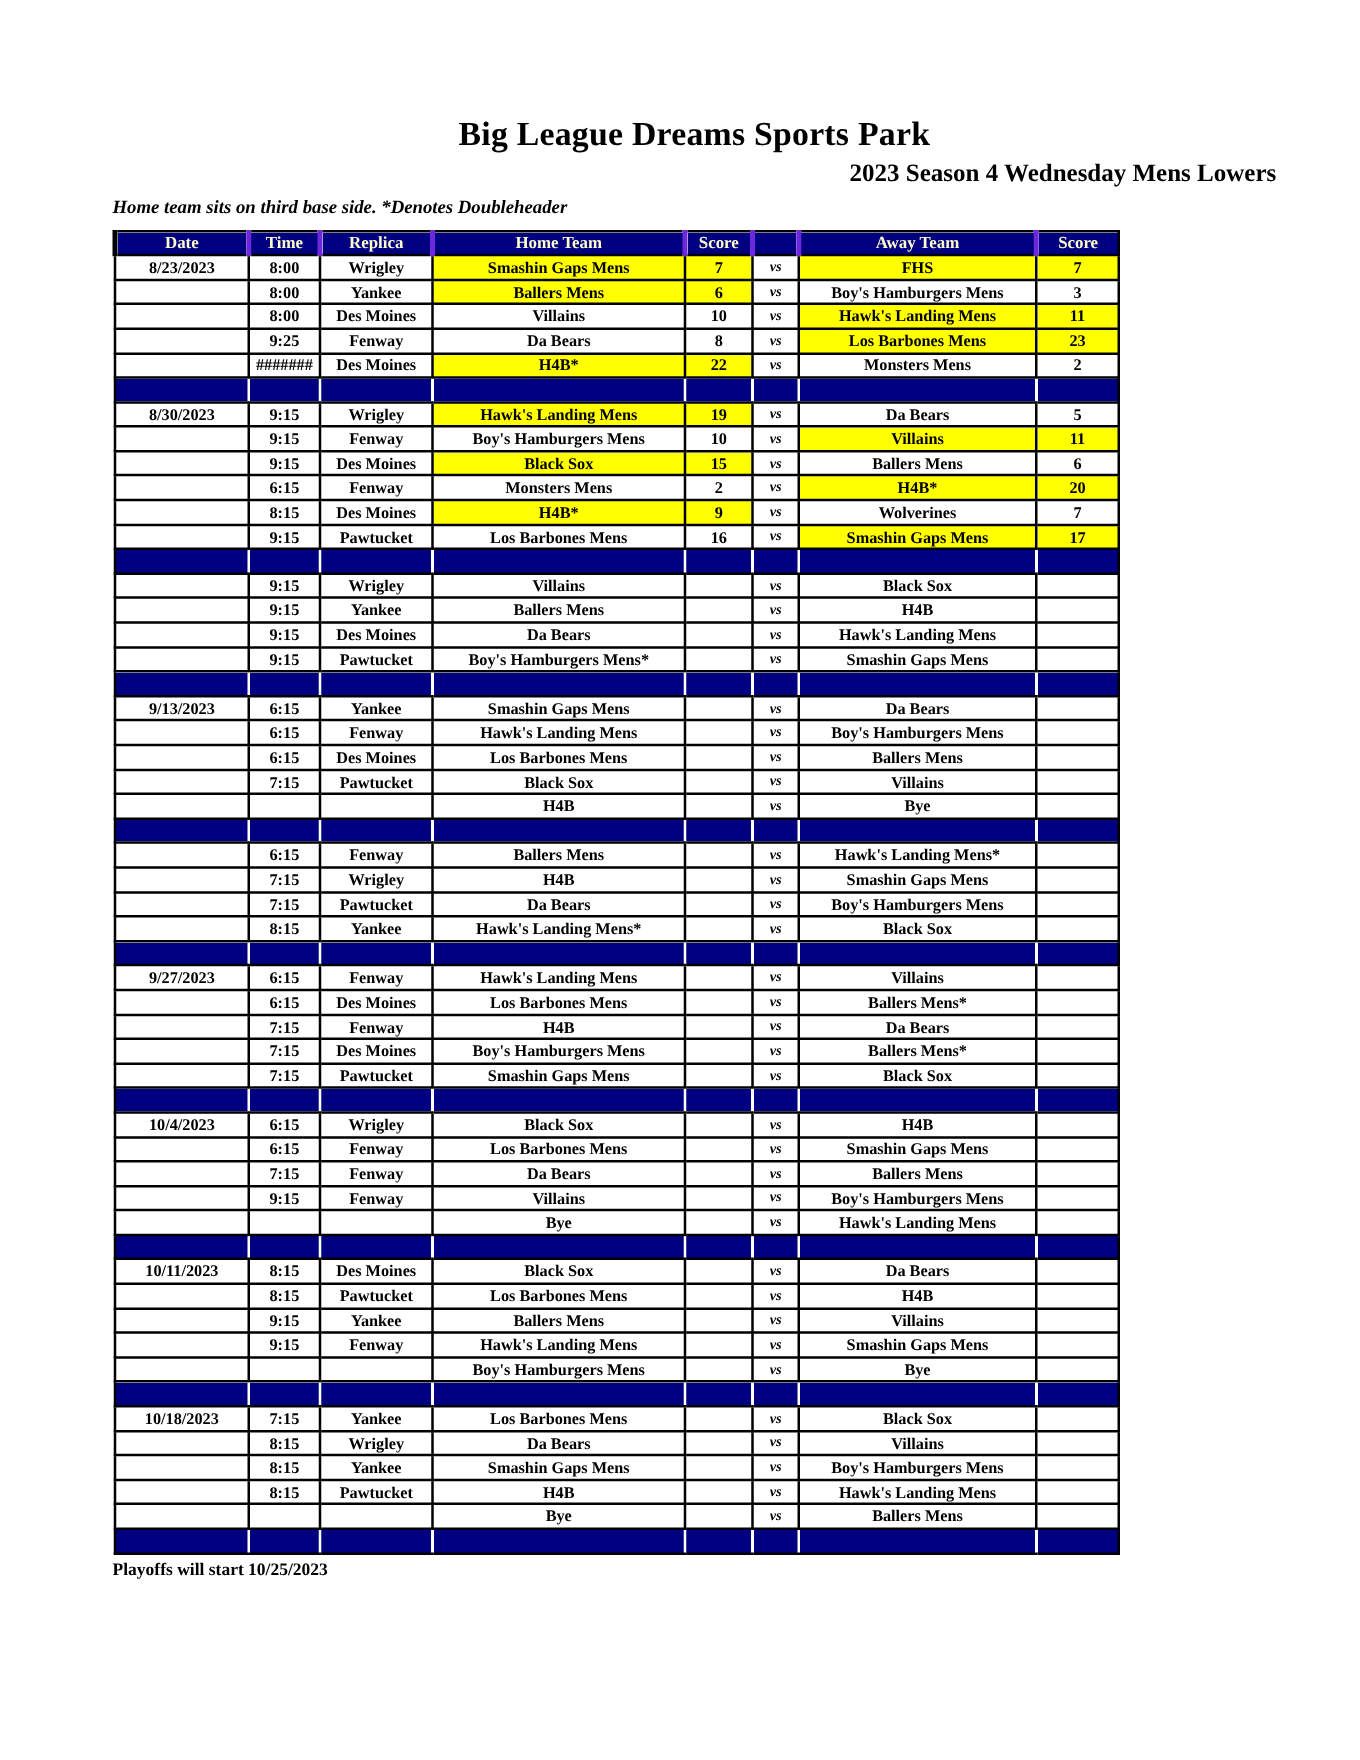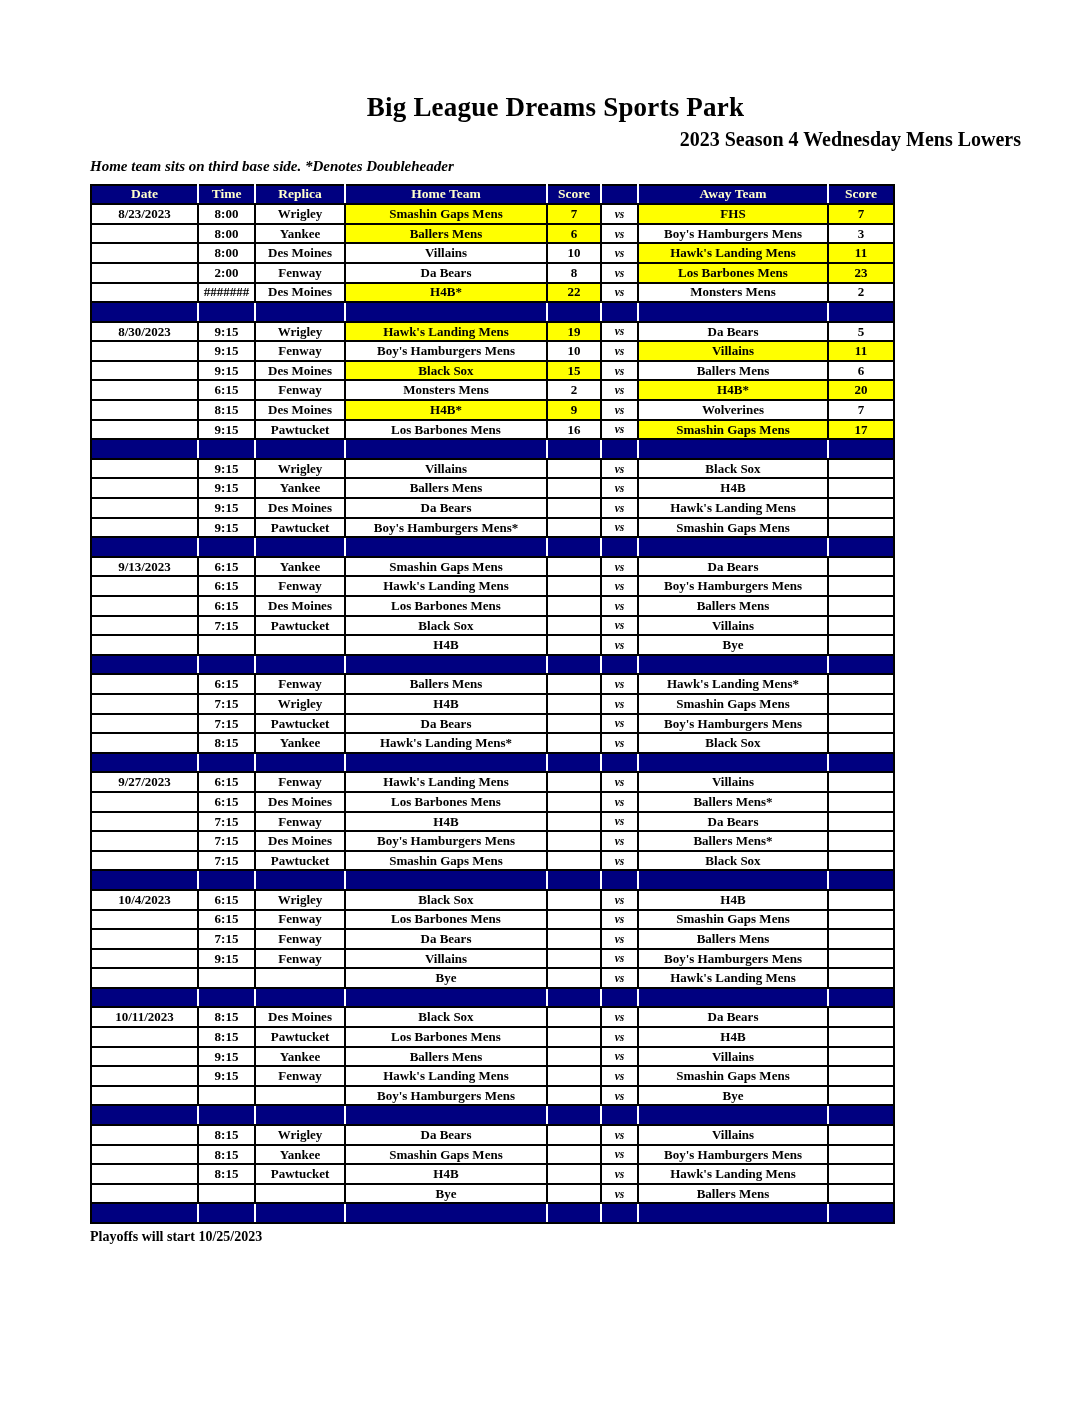--- a/index.html
+++ b/index.html
@@ -22,21 +22,21 @@
   }
   th,td{
     border:2px solid var(--grid);
     height:17.6px;padding:0 2px;
     text-align:center;vertical-align:middle;
     font-weight:bold;font-size:13px;line-height:1.05;
     overflow:hidden;white-space:nowrap;
   }
   th.navy{
     background:var(--navy);color:var(--header-text);
-    border-left:2px solid #6d28d9;border-right:2px solid #ffffff;
+    border-left:4px solid #6d28d9;border-right:2px solid #ffffff;
     font-size:13.5px;
   }
   th.navy.first{border-left-color:var(--grid);}
   th.navy.last{border-right-color:var(--grid);}
   td.band{
     background:var(--navy);
     border-left:2px solid #ffffff;border-right:2px solid #ffffff;
   }
   td.band.first{border-left-color:var(--grid);}
   td.band.last{border-right-color:var(--grid);}
@@ -99,21 +99,21 @@
           <td>8:00</td>
           <td>Des Moines</td>
           <td>Villains</td>
           <td>10</td>
           <td class="vs">vs</td>
           <td class="hl">Hawk's Landing Mens</td>
           <td class="hl">11</td>
         </tr>
         <tr>
           <td></td>
-          <td>2:00</td>
+          <td>9:25</td>
           <td>Fenway</td>
           <td>Da Bears</td>
           <td>8</td>
           <td class="vs">vs</td>
           <td class="hl">Los Barbones Mens</td>
           <td class="hl">23</td>
         </tr>
         <tr>
           <td></td>
           <td>#######</td>
@@ -536,20 +536,30 @@
         </tr>
         <tr>
           <td class="band first"></td>
           <td class="band"></td>
           <td class="band"></td>
           <td class="band"></td>
           <td class="band"></td>
           <td class="band"></td>
           <td class="band"></td>
           <td class="band last"></td>
+        </tr>
+        <tr>
+          <td>10/18/2023</td>
+          <td>7:15</td>
+          <td>Yankee</td>
+          <td>Los Barbones Mens</td>
+          <td></td>
+          <td class="vs">vs</td>
+          <td>Black Sox</td>
+          <td></td>
         </tr>
         <tr>
           <td></td>
           <td>8:15</td>
           <td>Wrigley</td>
           <td>Da Bears</td>
           <td></td>
           <td class="vs">vs</td>
           <td>Villains</td>
           <td></td>

